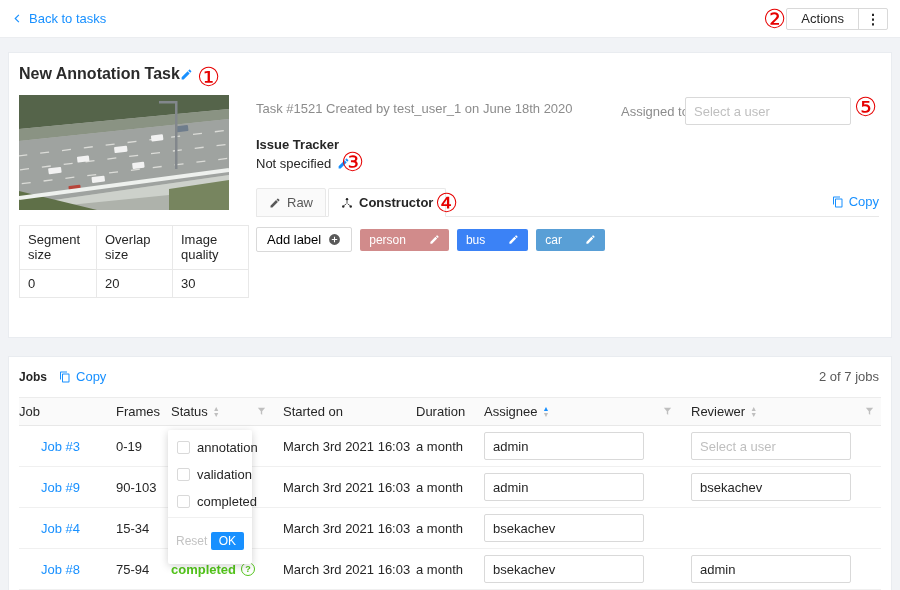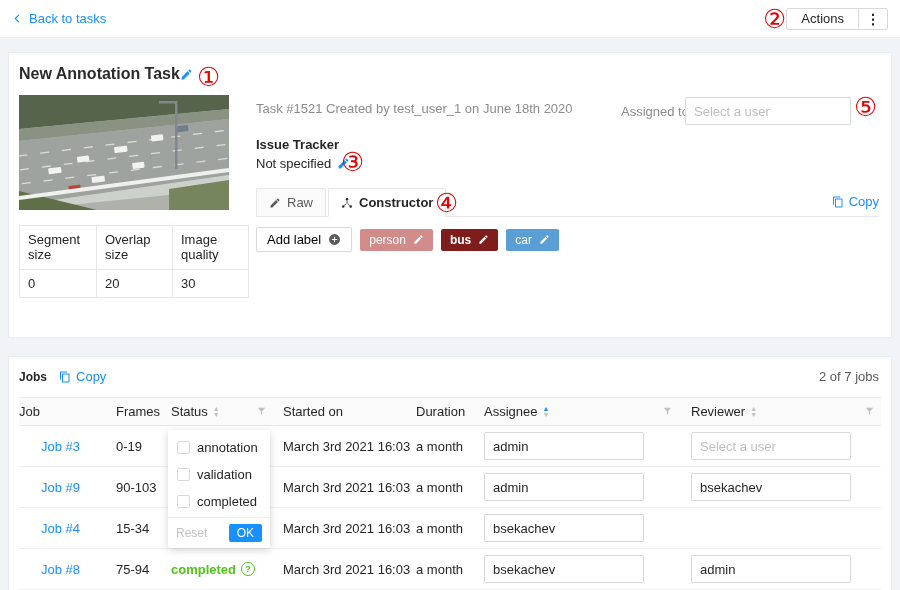--- a/index.html
+++ b/index.html
@@ -40,21 +40,21 @@
   .tab+.tab{margin-left:2px}
   .tab svg{width:12px;height:12px;fill:currentColor}
   .tab.active{background:#fff;border-bottom-color:#fff;color:#262626;font-weight:600}
   .copy-link{display:flex;align-items:center;gap:5px;color:#1890ff;cursor:pointer}
   .copy-link svg{width:12px;height:12px;fill:#1890ff}
   .tabbar .copy-link{margin-left:auto;margin-bottom:7px}
 
   .label-row{position:absolute;left:247px;top:174px;display:flex;align-items:center;gap:8px}
   .add-label{display:flex;align-items:center;gap:7px;padding:4px 10px;border:1px solid #d9d9d9;border-radius:2px;background:#fff;font-size:13px;cursor:pointer}
   .add-label svg{width:13px;height:13px;fill:#595959}
-  .tag{display:flex;align-items:center;gap:7px;padding:4px 9px;border-radius:2px;color:#fff;font-size:12px;cursor:pointer}
+  .tag{display:flex;align-items:center;gap:23px;padding:4px 9px;border-radius:2px;color:#fff;font-size:12px;cursor:pointer}
   .tag svg{width:11px;height:11px;fill:#fff}
 
   
   .jobs-head{position:absolute;left:10px;right:12px;top:12px;display:flex;align-items:center}
   .jobs-title{font-size:12px;font-weight:600}
   .jobs-head .copy-link{margin-left:12px}
   .jobs-count{margin-left:auto;color:#595959}
 
   .jtable{position:absolute;left:10px;right:10px;top:40px}
   .jhead{display:flex;align-items:center;height:29px;background:#fafafa;border-top:1px solid #ececec;border-bottom:1px solid #e8e8e8;color:#262626}
@@ -74,24 +74,24 @@
   .funnel{margin-left:auto;cursor:pointer}
   .funnel svg{width:11px;height:11px;fill:#bfbfbf}
   .c-status .funnel{margin-right:16px}
   .c-assignee .funnel{margin-right:18px}
   .c-reviewer .funnel{margin-right:6px}
   .cell-input{width:160px;height:28px}
   .status-completed{display:flex;align-items:center;gap:5px;color:#52c41a;font-weight:600}
   .qmark{width:14px;height:14px;border:1px solid #52c41a;border-radius:50%;color:#52c41a;font-size:9px;display:flex;align-items:center;justify-content:center;cursor:pointer}
 
   
-  .filter-dropdown{position:absolute;left:168px;top:430px;width:102px;background:#fff;border-radius:2px;box-shadow:0 2px 8px rgba(0,0,0,.18);padding-top:4px;z-index:5}
+  .filter-dropdown{position:absolute;left:168px;top:430px;width:84px;background:#fff;border-radius:2px;box-shadow:0 2px 8px rgba(0,0,0,.18);padding-top:4px;z-index:5}
   .fitem{display:flex;align-items:center;gap:7px;padding:6px 9px;cursor:pointer}
   .checkbox{width:13px;height:13px;border:1px solid #d9d9d9;border-radius:2px;background:#fff;flex:none}
-  .ffooter{display:flex;align-items:center;justify-content:space-between;border-top:1px solid #f0f0f0;padding:6px 8px;margin-top:2px}
+  .ffooter{display:flex;align-items:center;justify-content:space-between;border-top:1px solid #f0f0f0;padding:14px 8px;margin-top:2px}
   .reset{color:#c3c3c3;font-size:12px;cursor:pointer}
   .okbtn{background:#1890ff;color:#fff;border:none;border-radius:2px;font-size:12px;padding:2px 8px;cursor:pointer;font-family:"Liberation Sans",sans-serif}
 
   .marker{position:absolute;color:#e60000;font-size:26px;line-height:1;z-index:9;font-family:"DejaVu Sans",sans-serif}
 </style>
 </head>
 <body>
 
 <div class="topbar">
   <a class="back">
@@ -199,21 +199,21 @@
       <svg viewBox="0 0 24 24">
           <path d="M12 2a10 10 0 1 0 0 20 10 10 0 0 0 0-20zm5 11h-4v4h-2v-4H7v-2h4V7h2v4h4v2z"></path>
         </svg>
     </button>
     <span class="tag" style="background: rgb(209, 139, 139);">
       <span>person</span>
       <svg viewBox="0 0 24 24">
           <path d="M3 17.25V21h3.75L17.81 9.94l-3.75-3.75L3 17.25zM20.71 7.04c.39-.39.39-1.02 0-1.41l-2.34-2.34c-.39-.39-1.02-.39-1.41 0l-1.83 1.83 3.75 3.75 1.83-1.83z"></path>
         </svg>
     </span>
-    <span class="tag" style="background: #7f1d1d; font-weight: bold;">
+    <span class="tag" style="background: #3b82f6;">
       <span>bus</span>
       <svg viewBox="0 0 24 24">
           <path d="M3 17.25V21h3.75L17.81 9.94l-3.75-3.75L3 17.25zM20.71 7.04c.39-.39.39-1.02 0-1.41l-2.34-2.34c-.39-.39-1.02-.39-1.41 0l-1.83 1.83 3.75 3.75 1.83-1.83z"></path>
         </svg>
     </span>
     <span class="tag" style="background: rgb(89, 159, 214);">
       <span>car</span>
       <svg viewBox="0 0 24 24">
           <path d="M3 17.25V21h3.75L17.81 9.94l-3.75-3.75L3 17.25zM20.71 7.04c.39-.39.39-1.02 0-1.41l-2.34-2.34c-.39-.39-1.02-.39-1.41 0l-1.83 1.83 3.75 3.75 1.83-1.83z"></path>
         </svg>

